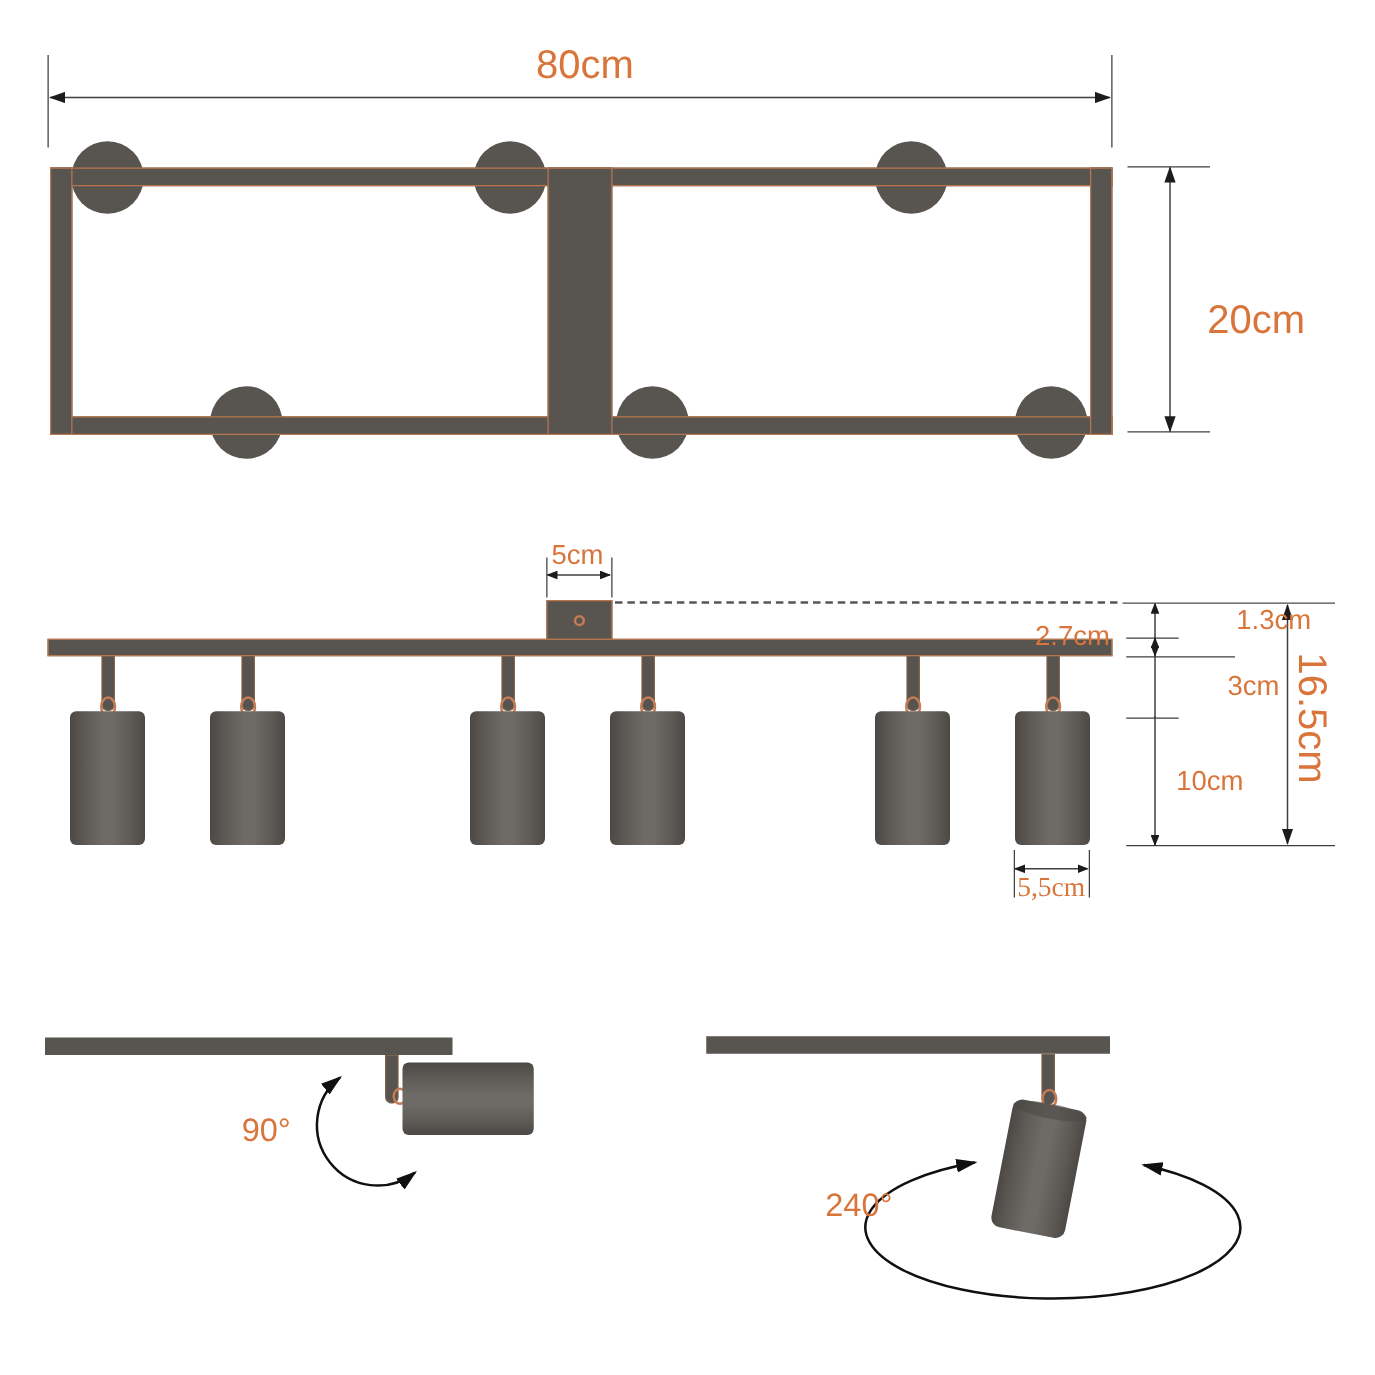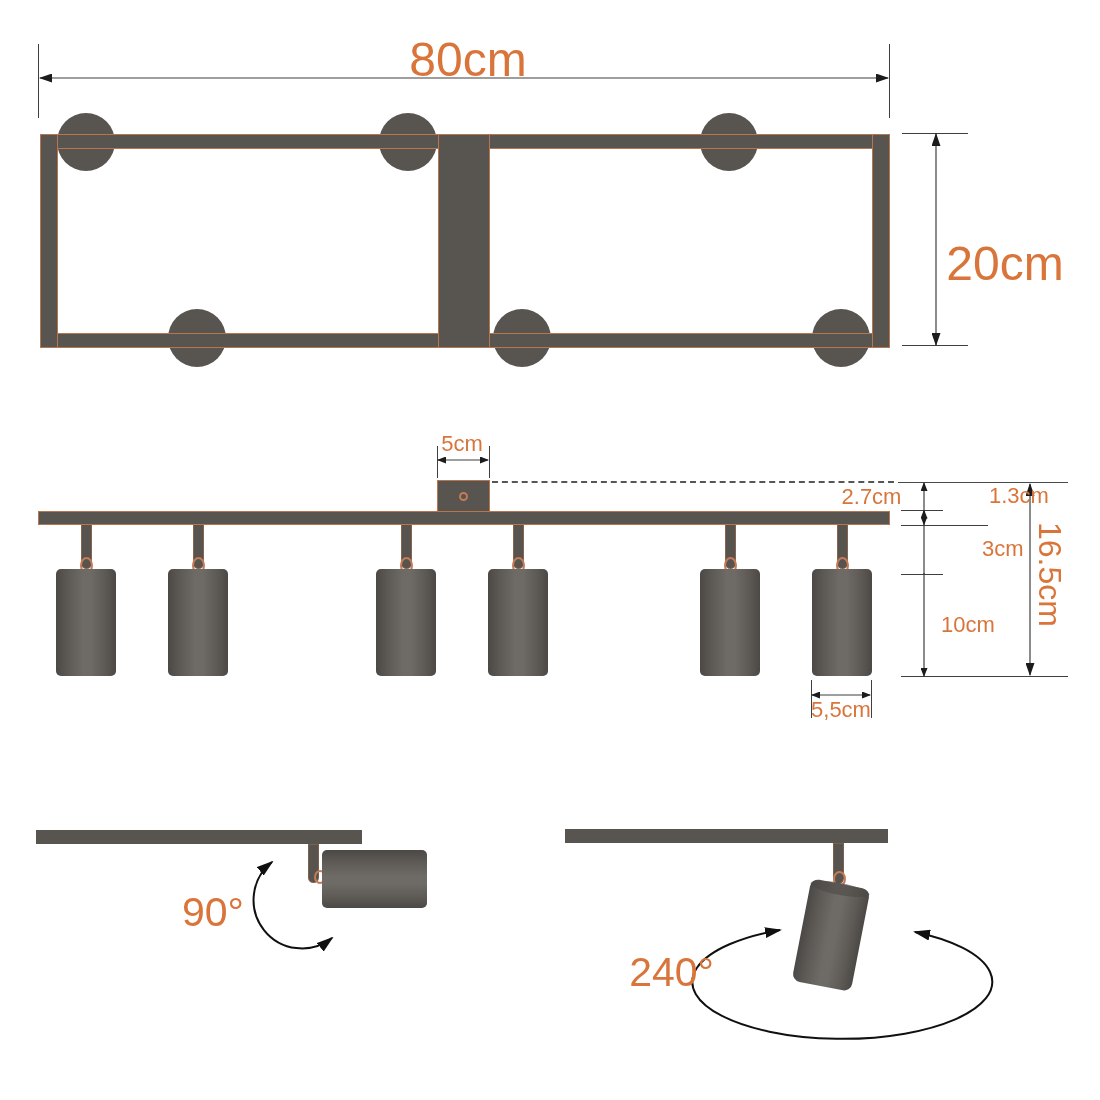--- a/index.html
+++ b/index.html
@@ -13,25 +13,25 @@
     position:relative;width:1100px;height:1100px;background:#ffffff;overflow:hidden;
     font-family:"Liberation Sans", sans-serif;
   }
   .bar{position:absolute;background:var(--fixture);border:1px solid var(--outline);box-sizing:border-box;}
   .bar.noline{border:none;}
   .circle{position:absolute;width:58px;height:58px;border-radius:50%;background:var(--fixture);}
   .tickline{position:absolute;background:var(--dim);}
   .dashline{position:absolute;border-top:2px dashed #565656;height:0;}
   .solidline{position:absolute;background:#4a4a4a;height:1px;}
   .lbl{position:absolute;color:var(--accent);white-space:nowrap;line-height:1.1;}
-  .lbl-lg{font-size:48px;}
-  .lbl-md{font-size:41px;}
+  .lbl-lg{font-size:32px;}
+  .lbl-md{font-size:26px;}
   .lbl-sm{font-size:22px;}
   .center{text-align:center;}
-  .right{text-align:center;}
+  .right{text-align:left;margin-top:12px;}
   .vertical{writing-mode:vertical-rl;text-orientation:mixed;}
   .stem{position:absolute;width:11px;background:#57534f;border:1px solid rgba(195,122,78,.45);
         box-sizing:border-box;border-radius:0 0 6px 6px;}
   .joint{position:absolute;border:2px solid #C57B55;border-radius:50%;background:transparent;box-sizing:border-box;}
   .cyl{position:absolute;border-radius:5px;
        background:linear-gradient(90deg,#4c4845 0%,#5d5955 20%,#6e6a66 45%,#6e6a66 58%,#5d5955 82%,#4c4845 100%);}
   .cyl-h{position:absolute;border-radius:5px;
        background:linear-gradient(180deg,#4c4845 0%,#5d5955 20%,#6e6a66 45%,#6e6a66 58%,#5d5955 82%,#4c4845 100%);}
   .cyl-top{position:absolute;left:0;right:0;top:-1px;height:12px;border-radius:50%;
        background:rgba(75,71,68,.55);}
@@ -122,21 +122,21 @@
     <div class="cyl" style="left:700px;top:569px;width:60px;height:107px;"></div>
     <div class="cyl" style="left:812px;top:569px;width:60px;height:107px;"></div>
 
     <div class="bar" style="left:38px;top:511px;width:852px;height:14px;"></div>
 
     <div class="tickline" style="left:811px;top:680px;width:1px;height:38px;"></div>
     <div class="tickline" style="left:871px;top:680px;width:1px;height:38px;"></div>
     <svg style="left:804px;top:686px;" width="74" height="18">
       <line x1="8" y1="9" x2="66" y2="9" stroke="#3f3f3f" stroke-width="1.2" marker-start="url(#arrSm)" marker-end="url(#arrSm)"></line>
     </svg>
-    <div class="lbl lbl-sm center" style="left:796px;top:698px;width:90px;">5,5cm</div>
+    <div class="lbl lbl-sm center" style="left:796px;top:698px;width:90px;font-family:Liberation Serif, serif;">5,5cm</div>
 
     <div class="tickline" style="left:901px;top:510px;width:42px;height:1px;"></div>
     <div class="tickline" style="left:901px;top:525px;width:87px;height:1px;"></div>
     <div class="tickline" style="left:901px;top:574px;width:42px;height:1px;"></div>
     <div class="tickline" style="left:901px;top:676px;width:167px;height:1px;"></div>
 
     <svg style="left:912px;top:473px;" width="24" height="210">
       <line x1="12" y1="10" x2="12" y2="203" stroke="#3f3f3f" stroke-width="1.2" marker-start="url(#arrSm)" marker-end="url(#arrSm)"></line>
       <line x1="12" y1="45" x2="12" y2="37.5" stroke="#3f3f3f" stroke-width="1.2" marker-end="url(#arrSm)"></line>
       <line x1="12" y1="45" x2="12" y2="51.5" stroke="#3f3f3f" stroke-width="1.2" marker-end="url(#arrSm)"></line>

